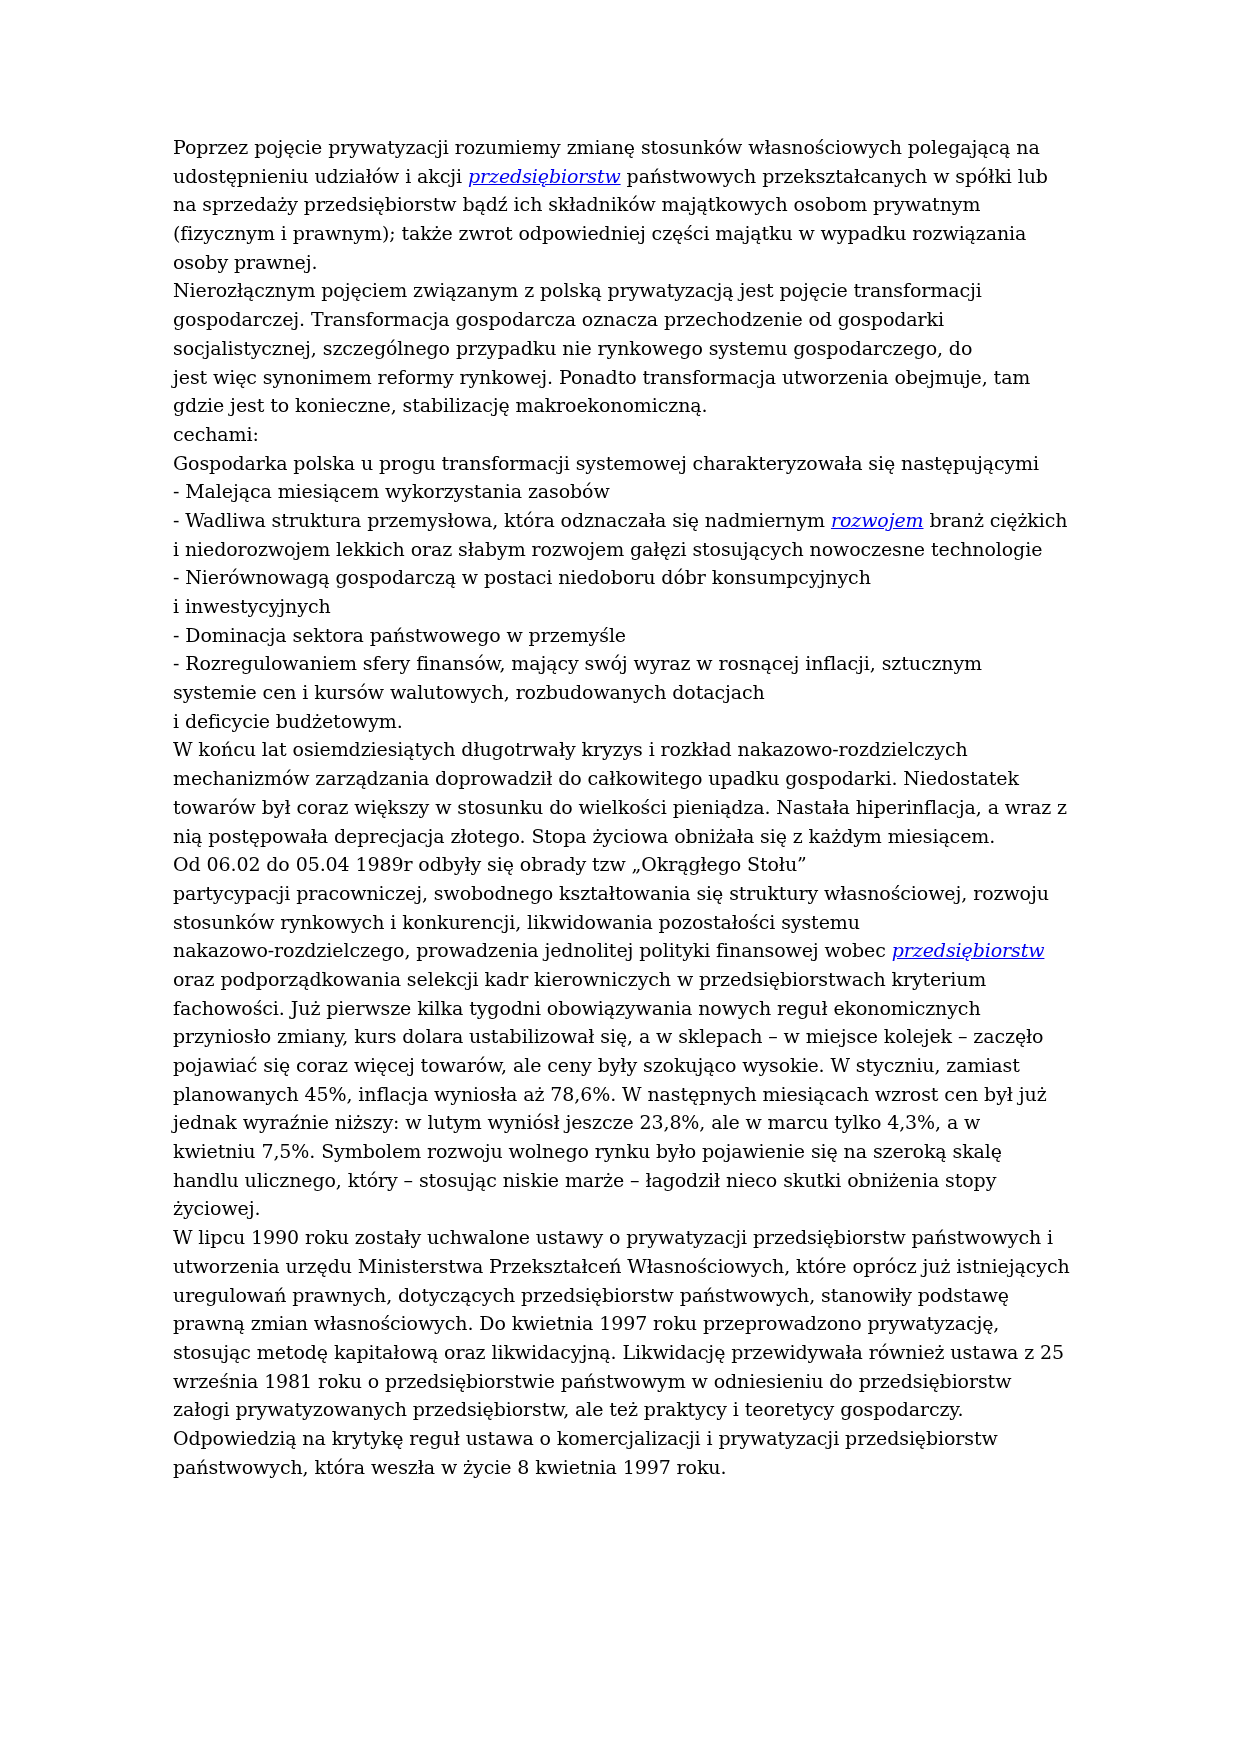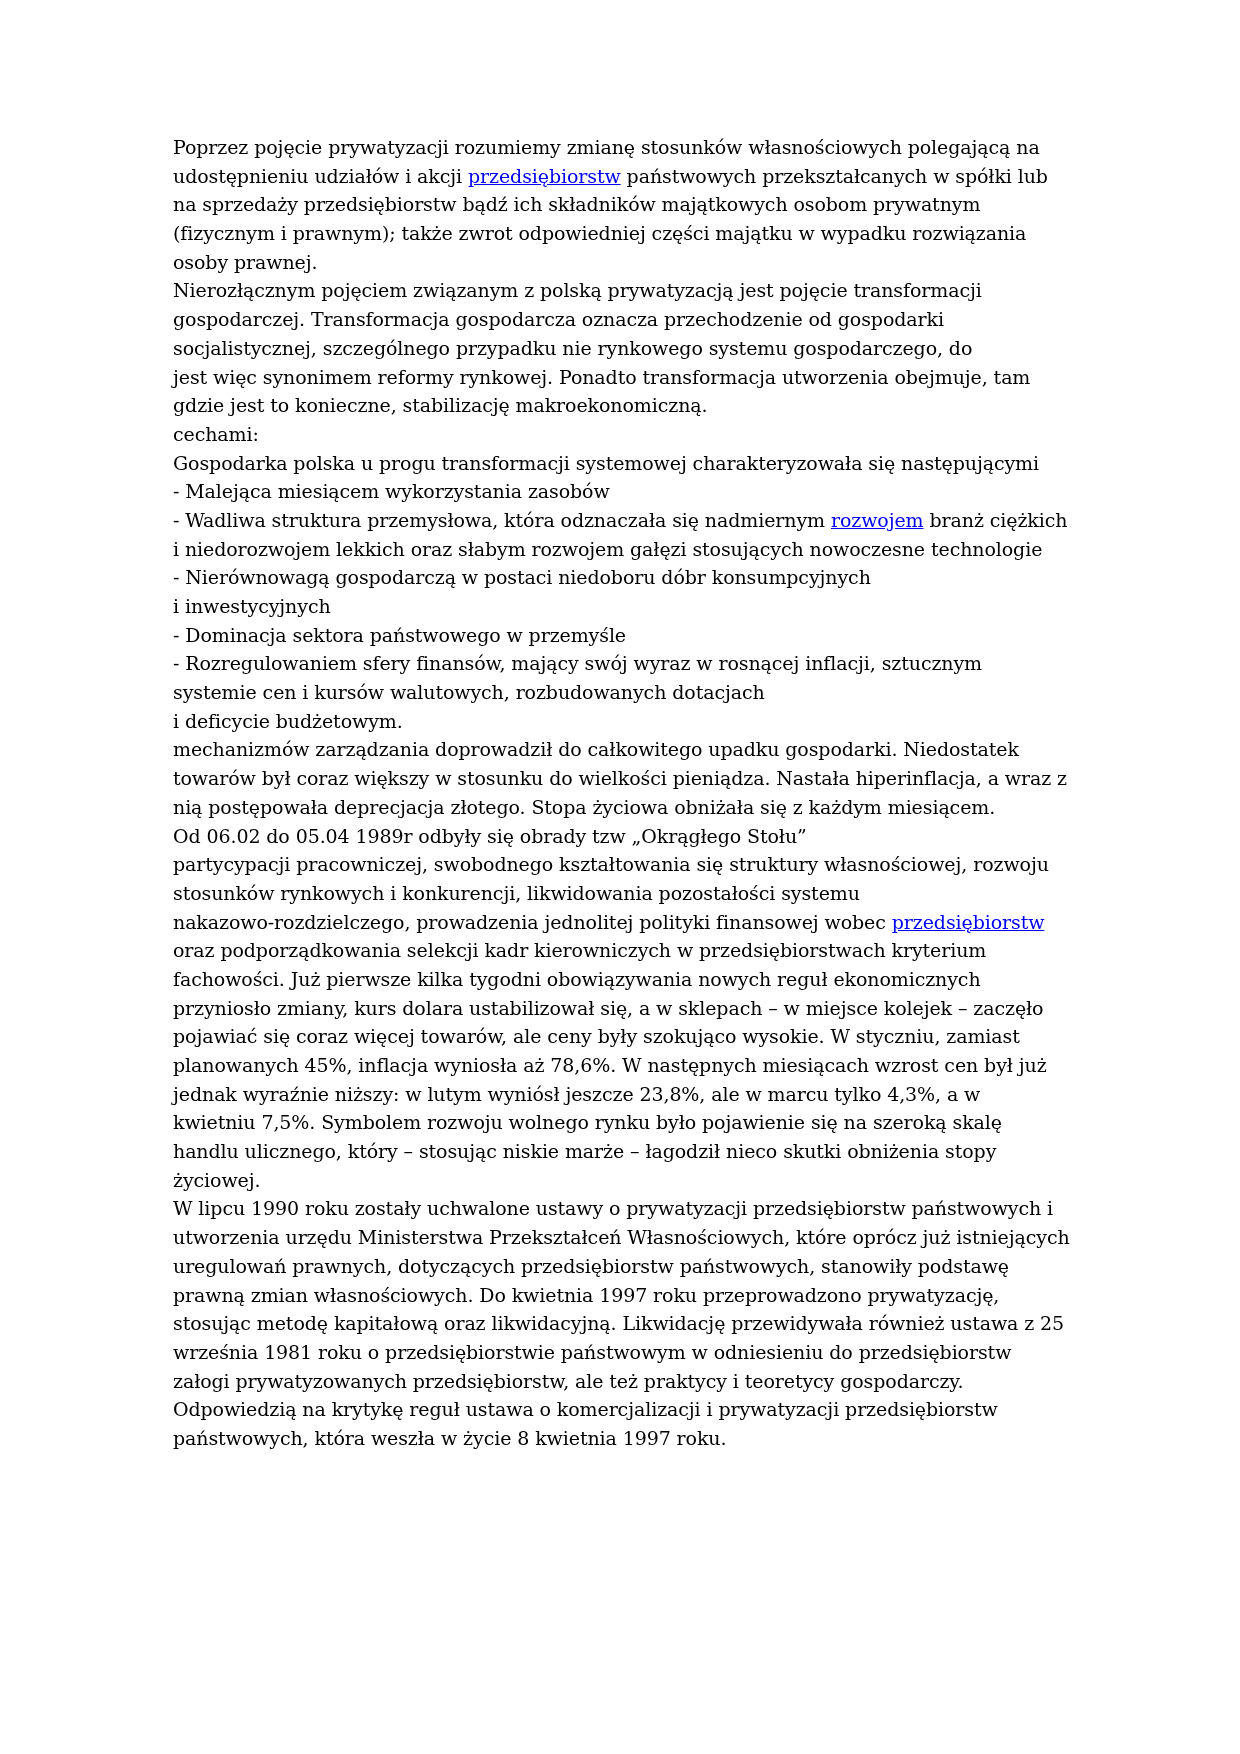--- a/index.html
+++ b/index.html
@@ -31,20 +31,21 @@
     margin-left: 40px;
   }
   .line {
     white-space: pre;
     height: 28.7px;
   }
   .doc-link {
     color: var(--link-color, #0000ee);
     text-decoration: underline;
     cursor: pointer;
+    font-style: italic;
   }
 </style>
 </head>
 <body>
 
 <div class="page">
   <div class="doc-text">
       <div class="line"><span>Poprzez pojęcie prywatyzacji rozumiemy zmianę stosunków własnościowych polegającą na</span></div>
       <div class="line"><span>udostępnieniu udziałów i akcji </span><a href="#" class="doc-link">przedsiębiorstw</a><span> państwowych przekształcanych w spółki lub</span></div>
       <div class="line"><span>na sprzedaży przedsiębiorstw bądź ich składników majątkowych osobom prywatnym</span></div>
@@ -59,20 +60,21 @@
       <div class="line"><span>Gospodarka polska u progu transformacji systemowej charakteryzowała się następującymi</span></div>
       <div class="line"><span>- Malejąca miesiącem wykorzystania zasobów</span></div>
       <div class="line"><span>- Wadliwa struktura przemysłowa, która odznaczała się nadmiernym </span><a href="#" class="doc-link">rozwojem</a><span> branż ciężkich</span></div>
       <div class="line"><span>i niedorozwojem lekkich oraz słabym rozwojem gałęzi stosujących nowoczesne technologie</span></div>
       <div class="line"><span>- Nierównowagą gospodarczą w postaci niedoboru dóbr konsumpcyjnych</span></div>
       <div class="line"><span>i inwestycyjnych</span></div>
       <div class="line"><span>- Dominacja sektora państwowego w przemyśle</span></div>
       <div class="line"><span>- Rozregulowaniem sfery finansów, mający swój wyraz w rosnącej inflacji, sztucznym</span></div>
       <div class="line"><span>systemie cen i kursów walutowych, rozbudowanych dotacjach</span></div>
       <div class="line"><span>i deficycie budżetowym.</span></div>
+      <div class="line"><span>W końcu lat osiemdziesiątych długotrwały kryzys i rozkład nakazowo-rozdzielczych</span></div>
       <div class="line"><span>mechanizmów zarządzania doprowadził do całkowitego upadku gospodarki. Niedostatek</span></div>
       <div class="line"><span>towarów był coraz większy w stosunku do wielkości pieniądza. Nastała hiperinflacja, a wraz z</span></div>
       <div class="line"><span>nią postępowała deprecjacja złotego. Stopa życiowa obniżała się z każdym miesiącem.</span></div>
       <div class="line"><span>Od 06.02 do 05.04 1989r odbyły się obrady tzw „Okrągłego Stołu”</span></div>
       <div class="line"><span>partycypacji pracowniczej, swobodnego kształtowania się struktury własnościowej, rozwoju</span></div>
       <div class="line"><span>stosunków rynkowych i konkurencji, likwidowania pozostałości systemu</span></div>
       <div class="line"><span>nakazowo-rozdzielczego, prowadzenia jednolitej polityki finansowej wobec </span><a href="#" class="doc-link">przedsiębiorstw</a></div>
       <div class="line"><span>oraz podporządkowania selekcji kadr kierowniczych w przedsiębiorstwach kryterium</span></div>
       <div class="line"><span>fachowości. Już pierwsze kilka tygodni obowiązywania nowych reguł ekonomicznych</span></div>
       <div class="line"><span>przyniosło zmiany, kurs dolara ustabilizował się, a w sklepach – w miejsce kolejek – zaczęło</span></div>

